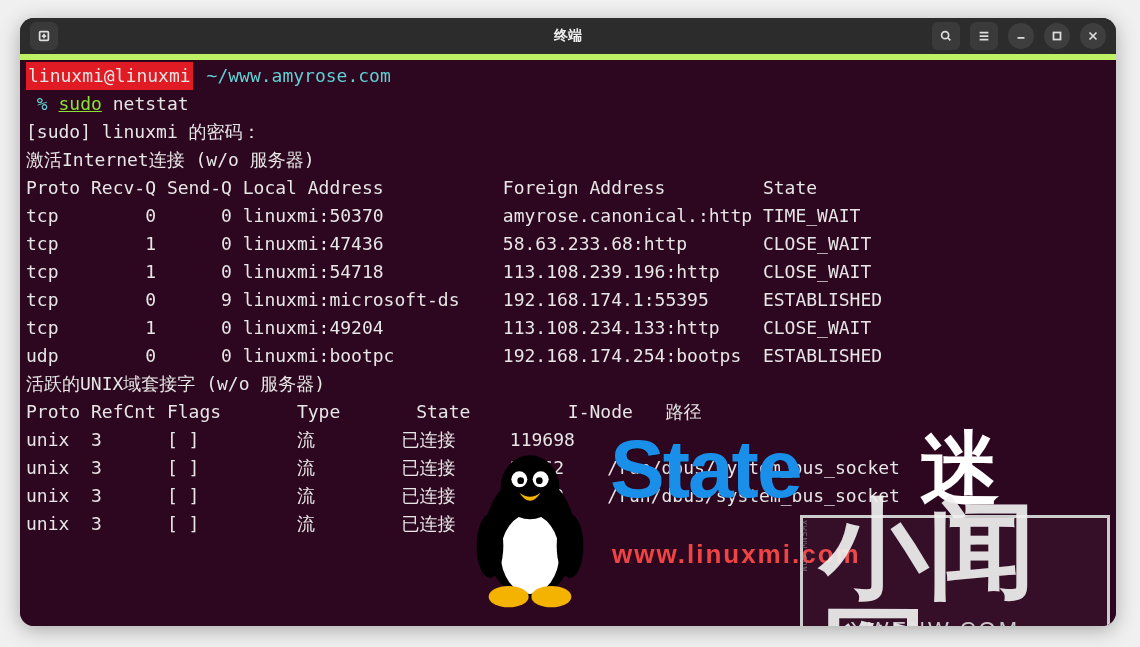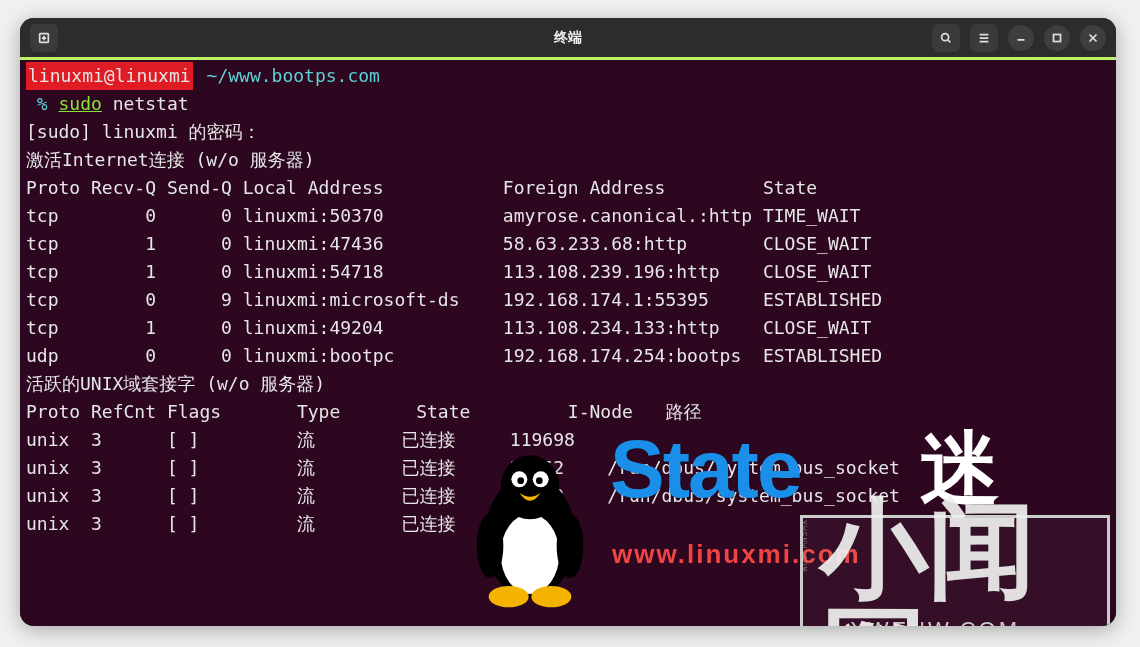--- a/index.html
+++ b/index.html
@@ -22,21 +22,21 @@
       overflow: hidden;
       box-shadow: 0 4px 20px rgba(0,0,0,0.3);
     }
     .titlebar {
       height: 42px;
       background: #2c2c2c;
       display: flex;
       align-items: center;
       justify-content: space-between;
       padding: 0 10px;
-      border-bottom: 3px solid #bef264;
+      border-bottom: 6px solid #bef264;
       text-align: right;
     }
     .titlebar-left { display: flex; align-items: center; gap: 8px; }
     .titlebar-right { display: flex; align-items: center; gap: 10px; }
     .tb-btn {
       width: 28px;
       height: 28px;
       border-radius: 6px;
       background: #3a3a3a;
       display: flex;
@@ -210,21 +210,21 @@
         <svg viewBox="0 0 16 16">
             <path d="M4 4l8 8M12 4l-8 8"></path>
           </svg>
       </div>
     </div>
   </div>
 
   <div class="terminal">
     <div class="prompt-line">
       <span class="prompt-badge"><span>linuxmi</span>@<span>linuxmi</span></span>
-      <span class="prompt-path">~/www.bootps.com</span>
+      <span class="prompt-path">~/www.amyrose.com</span>
     </div>
     <div class="term-line"> <span class="cmd-prompt">%</span> <span class="cmd-sudo">sudo</span> <span class="cmd-arg">netstat</span></div>
     <div class="term-line white">[sudo] linuxmi 的密码：</div>
     <div class="term-line white">激活Internet连接 (w/o 服务器)</div>
     <div class="term-line white">Proto Recv-Q Send-Q Local Address           Foreign Address         State</div>
     <div class="term-line white">tcp        0      0 linuxmi:50370           amyrose.canonical.:http TIME_WAIT</div>
     <div class="term-line white">tcp        1      0 linuxmi:47436           58.63.233.68:http       CLOSE_WAIT</div>
     <div class="term-line white">tcp        1      0 linuxmi:54718           113.108.239.196:http    CLOSE_WAIT</div>
     <div class="term-line white">tcp        0      9 linuxmi:microsoft-ds    192.168.174.1:55395     ESTABLISHED</div>
     <div class="term-line white">tcp        1      0 linuxmi:49204           113.108.234.133:http    CLOSE_WAIT</div>

